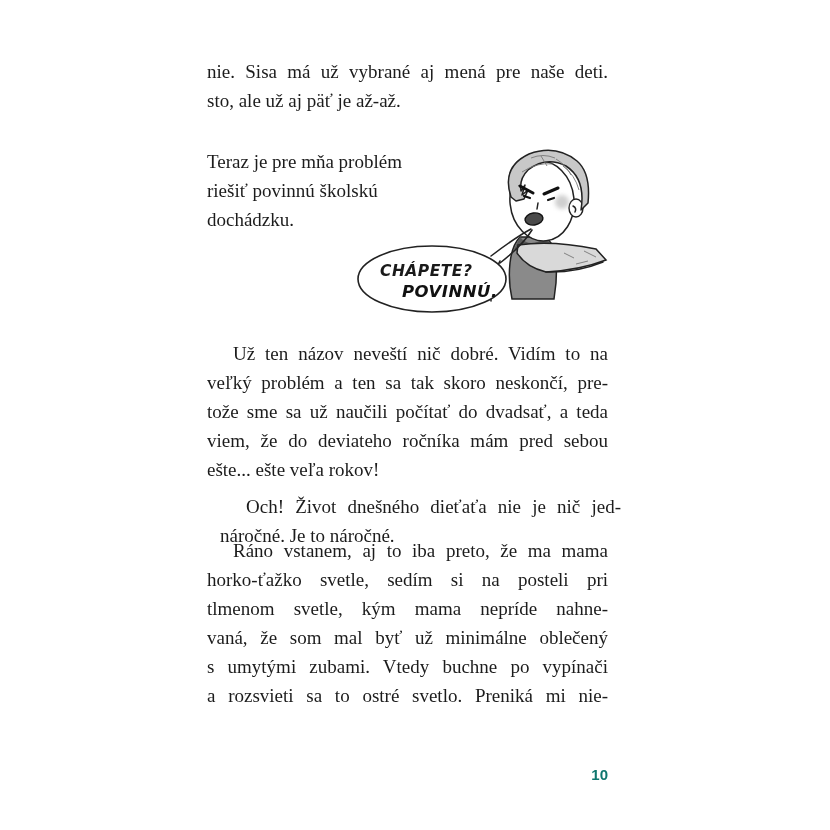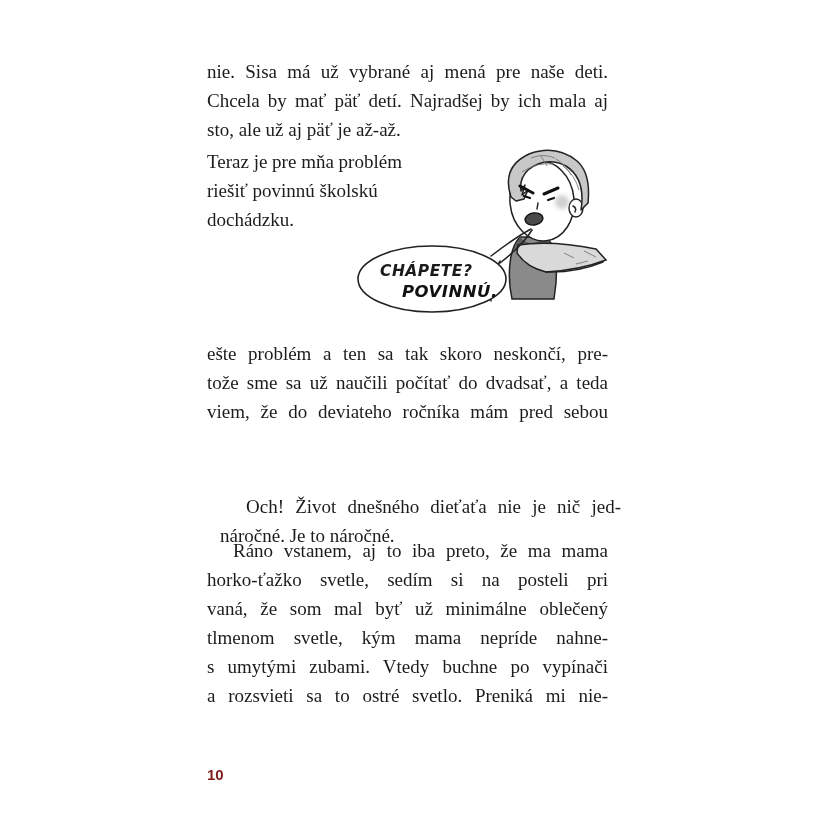--- a/index.html
+++ b/index.html
@@ -47,35 +47,34 @@
   .bt2 {
     font-family: "DejaVu Sans", sans-serif;
     font-style: italic; font-weight: 800;
     font-size: 16.5px; fill: #111;
     letter-spacing: 0.5px;
   }
 
   .pagenum {
     position: absolute;
     left: 207px; top: 766px; width: 401px;
-    text-align: left;
+    text-align: right;
     font-family: "Liberation Sans", "DejaVu Sans", sans-serif;
     font-weight: bold;
     font-size: 15px;
-    color: #7f1d1d;
+    color: #0f766e;
   }
 </style>
 </head>
 <body>
 
 <div class="page">
 
   <div class="para p1">
     <div class="line j">nie. Sisa má už vybrané aj mená pre naše deti.</div>
-    <div class="line j">Chcela by mať päť detí. Najradšej by ich mala aj</div>
     <div class="line l">sto, ale už aj päť je až-až.</div>
   </div>
 
   <div class="para p2">
     <div class="line l">Teraz je pre mňa problém</div>
     <div class="line l">riešiť povinnú školskú</div>
     <div class="line l">dochádzku.</div>
   </div>
 
   <div class="illustration">
@@ -124,34 +123,36 @@
 
         <path class="ln" d="M141,111 Q166,92 181,84"></path>
         <path class="ln" d="M150,118 Q173,100 182,85"></path>
         <text class="bt1" x="30" y="131">CHÁPETE?</text>
         <text class="bt2" x="52" y="152">POVINNÚ.</text>
       </g>
     </svg>
   </div>
 
   <div class="para p3">
-    <div class="line j">ešte problém a ten sa tak skoro neskončí, pre-</div>
+    <div class="line j indent">Už ten názov neveští nič dobré. Vidím to na</div>
+    <div class="line j">veľký problém a ten sa tak skoro neskončí, pre-</div>
     <div class="line j">tože sme sa už naučili počítať do dvadsať, a teda</div>
     <div class="line j">viem, že do deviateho ročníka mám pred sebou</div>
+    <div class="line l">ešte... ešte veľa rokov!</div>
   </div>
 
   <div class="para p4">
     <div class="line j indent">Och! Život dnešného dieťaťa nie je nič jed-</div>
     <div class="line l">náročné. Je to náročné.</div>
   </div>
 
   <div class="para p5">
     <div class="line j indent">Ráno vstanem, aj to iba preto, že ma mama</div>
     <div class="line j">horko-ťažko svetle, sedím si na posteli pri</div>
+    <div class="line j">tlmenom svetle, kým mama nepríde nahne-</div>
     <div class="line j">vaná, že som mal byť už minimálne oblečený</div>
-    <div class="line j">tlmenom svetle, kým mama nepríde nahne-</div>
     <div class="line j">s umytými zubami. Vtedy buchne po vypínači</div>
     <div class="line j">a rozsvieti sa to ostré svetlo. Preniká mi nie-</div>
   </div>
 
   <div class="pagenum">10</div>
 
 </div>
 
 </body></html>

